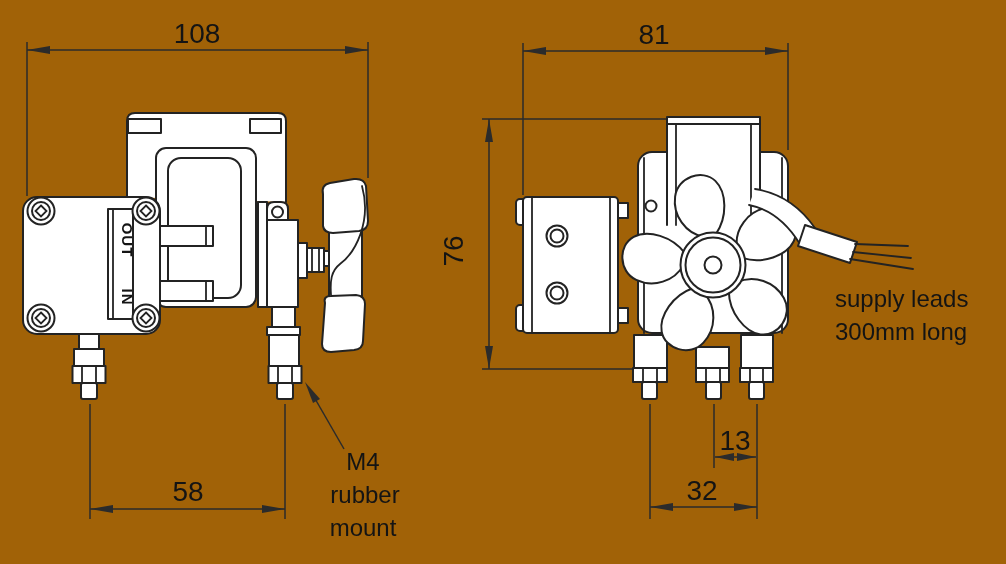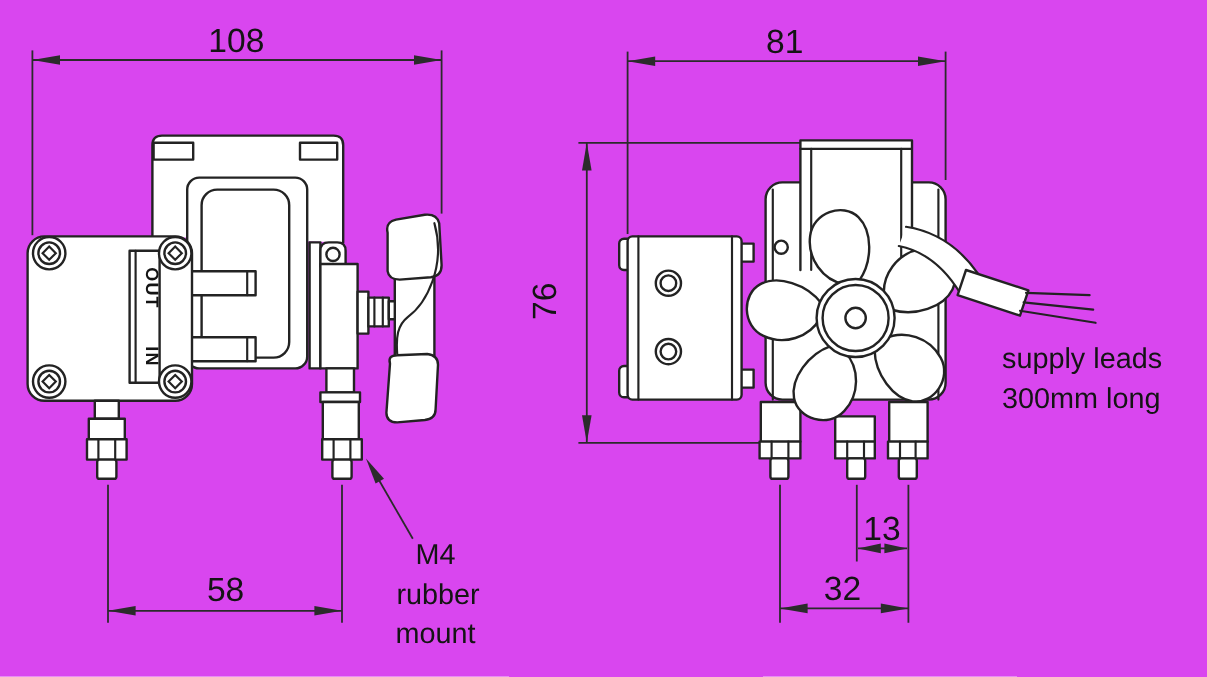--- a/index.html
+++ b/index.html
@@ -1,16 +1,16 @@
 <!DOCTYPE html>
 <html><head>
 <meta charset="utf-8">
 <style>
   html,body{margin:0;padding:0;background:#ffffff;}
-  .sheet{position:relative;width:1006px;height:564px;background:#d946ef;overflow:hidden;
+  .sheet{position:relative;width:1006px;height:564px;background:#a16207;overflow:hidden;
          font-family:"Liberation Sans", sans-serif;}
   svg{display:block;}
   .part{stroke:#232323;stroke-width:2;fill:#ffffff;stroke-linejoin:round;stroke-linecap:round;}
   .partline{stroke:#232323;stroke-width:1.8;fill:none;stroke-linecap:round;}
   .nofill{fill:none;}
   .dimline{stroke:#2b2b2b;stroke-width:1.5;fill:none;}
   .arrow{fill:#2b2b2b;stroke:none;}
   .dimtxt{font-family:"Liberation Sans",sans-serif;font-size:28px;fill:#141414;}
   .notetxt{font-family:"Liberation Sans",sans-serif;font-size:24px;fill:#141414;}
   .porttxt{font-family:"Liberation Sans",sans-serif;font-size:15px;font-weight:bold;fill:#141414;letter-spacing:1px;}

